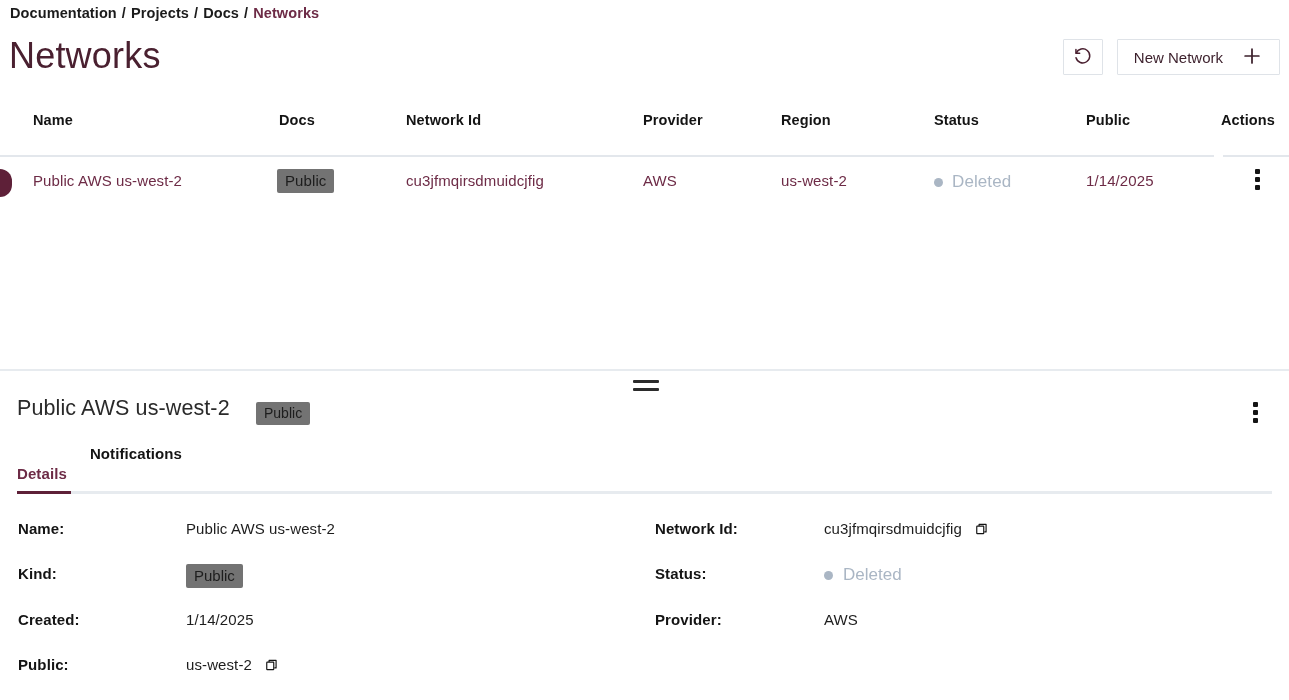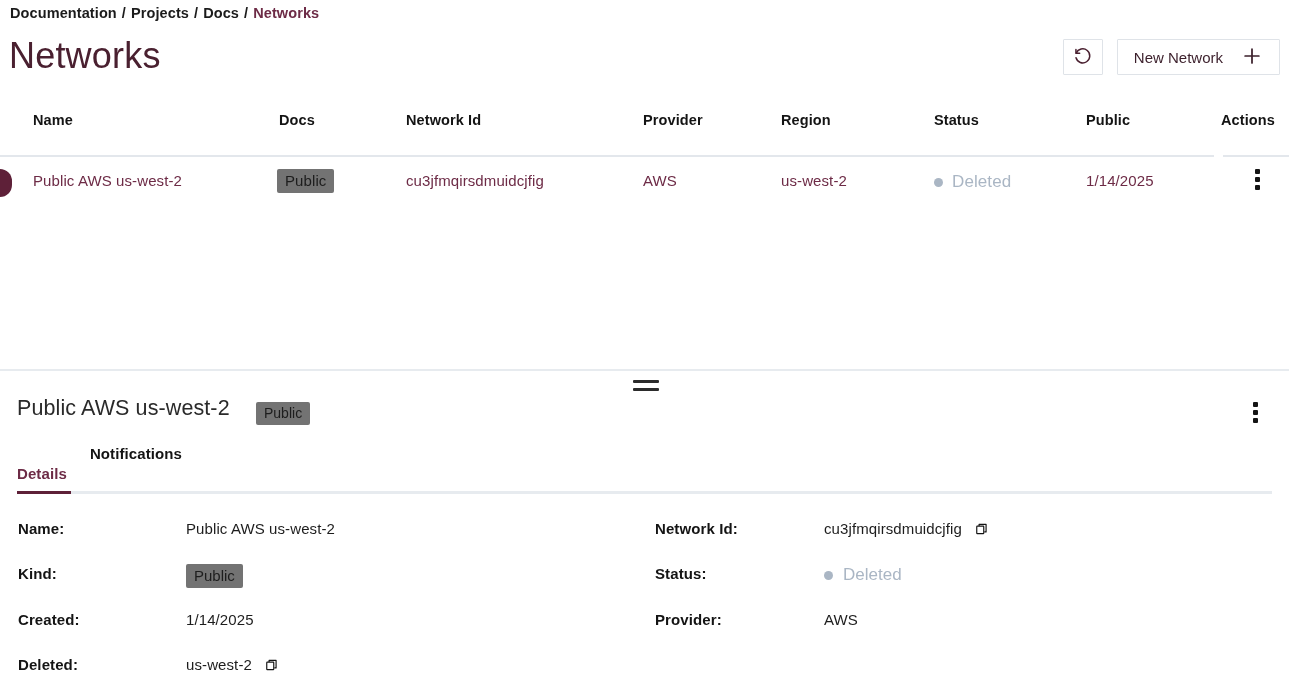--- a/index.html
+++ b/index.html
@@ -224,21 +224,21 @@
         </div>
 
       <div class="field col-l-label" style="top:91px">
         <span class="label">Created:</span>
         </div>
       <div class="field col-l-value" style="top:91px">
         <span class="value">1/14/2025</span>
         </div>
 
       <div class="field col-l-label" style="top:136px">
-        <span class="label">Deleted:</span>
+        <span class="label">Public:</span>
         </div>
       <div class="field col-l-value" style="top:136px">
         <span class="value">us-west-2</span>
         <span class="copy-ico">
           <svg width="14" height="14" viewBox="0 0 24 24" fill="none" stroke="#141414" stroke-width="2" stroke-linejoin="round">
             <rect x="3" y="7" width="12" height="13" rx="1"></rect>
             <path d="M7 7V4h12v13h-3"></path>
           </svg>
         </span>
       </div>

